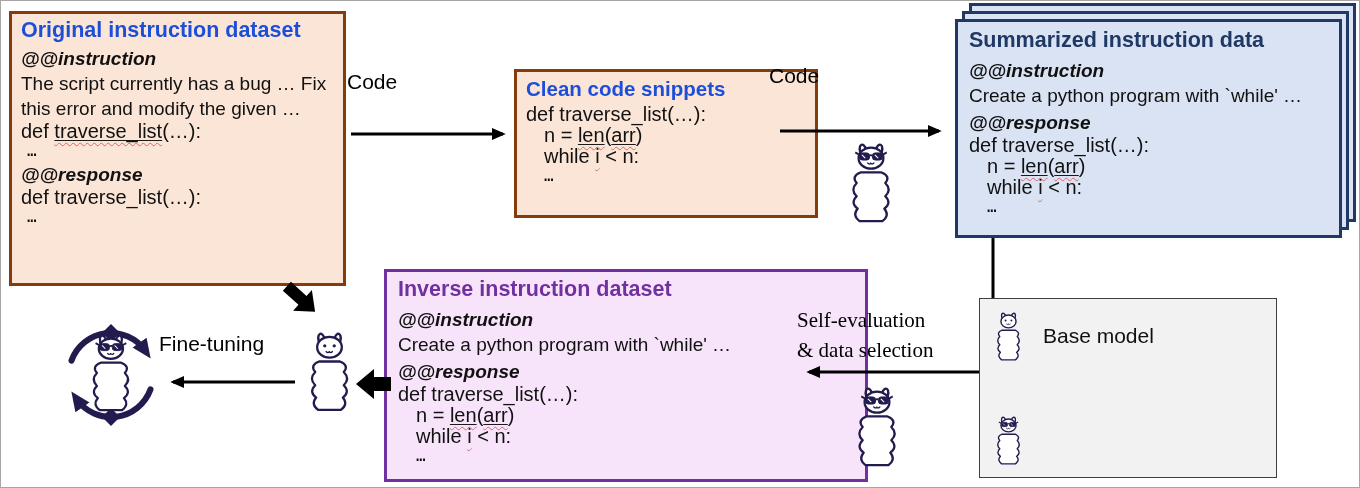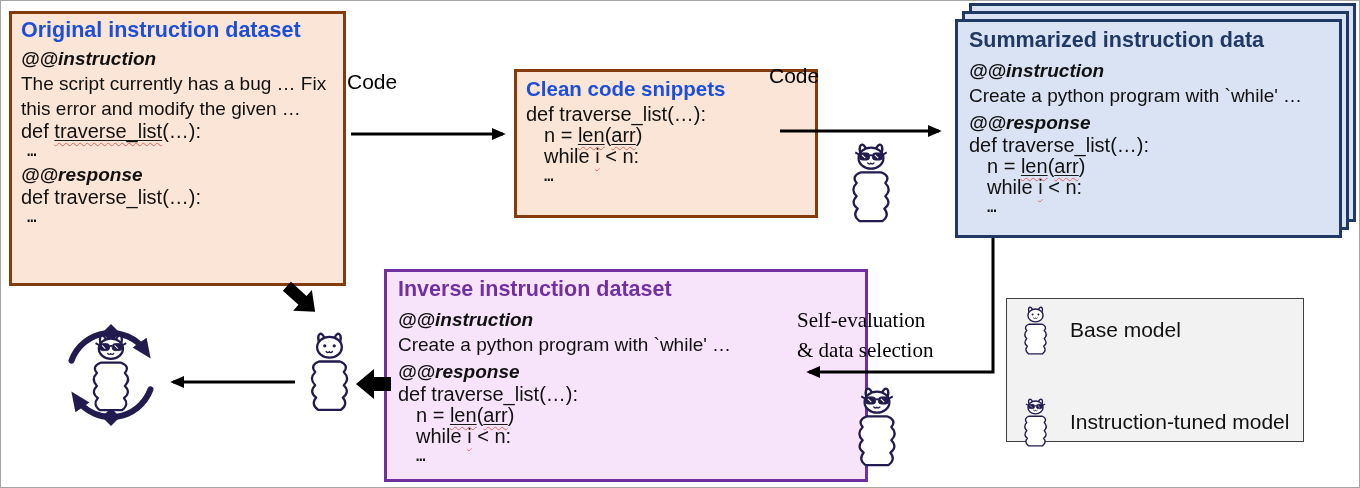--- a/index.html
+++ b/index.html
@@ -161,20 +161,21 @@
   <div class="abs alabel" style="left:346px;top:66px;width:168px;">
     <div>Code</div>
   </div>
   <div class="abs alabel" style="left:768px;top:60px;width:182px;">
     <div>Code</div>
   </div>
   <div class="abs alabel alabel-left" style="left:796px;top:304px;width:210px;font-family:Liberation Serif, serif;">
     <div>Self-evaluation</div>
     <div>&amp; data selection</div>
   </div>
+  <div class="abs alabel" style="left:158px;top:328px;width:140px;">Fine-tuning</div>
 
   <svg id="overlay">
     <defs>
       <marker id="ah" viewBox="0 0 10 10" refX="8" refY="5" markerWidth="4.6" markerHeight="4.6" orient="auto">
         <path d="M0,0.6 L10,5 L0,9.4 Z" fill="#000"></path>
       </marker>
     </defs>
     <path d="M350,133 L502,133" stroke="#000" stroke-width="3" fill="none" marker-end="url(#ah)"></path>
     <path d="M779,130 L938,130" stroke="#000" stroke-width="3" fill="none" marker-end="url(#ah)"></path>
     <path d="M992,237 L992,371 L808,371" stroke="#000" stroke-width="3" fill="none" marker-end="url(#ah)"></path>
@@ -189,28 +190,27 @@
   <svg class="llama" style="left:846px;top:384px;width:60px;height:82px;">
       <use href="#llama-shades"></use>
     </svg>
   <svg class="llama" style="left:300px;top:327px;width:57px;height:86px;">
       <use href="#llama-base"></use>
     </svg>
   <svg class="llama" style="left:58px;top:318px;width:104px;height:112px;">
       <use href="#llama-ic"></use>
     </svg>
 
-  <div id="legend" class="abs" style="left:1005px;top:297px;width:298px;height:144px;gap:42px;">
+  <div id="legend" class="abs" style="left:978px;top:297px;width:298px;height:180px;gap:42px;">
     <div class="lrow">
       <svg style="width:37px;height:50px;flex:none;" viewBox="0 0 60 86">
           <use href="#llama-base"></use>
         </svg>
       <span class="llabel">Base model</span>
     </div>
     <div class="lrow">
       <svg style="width:37px;height:50px;flex:none;" viewBox="0 0 60 86">
           <use href="#llama-shades"></use>
         </svg>
-      <span class="llabel">Instruction-tuned model</span>
     </div>
   </div>
 
 </div>
 
 </body></html>

